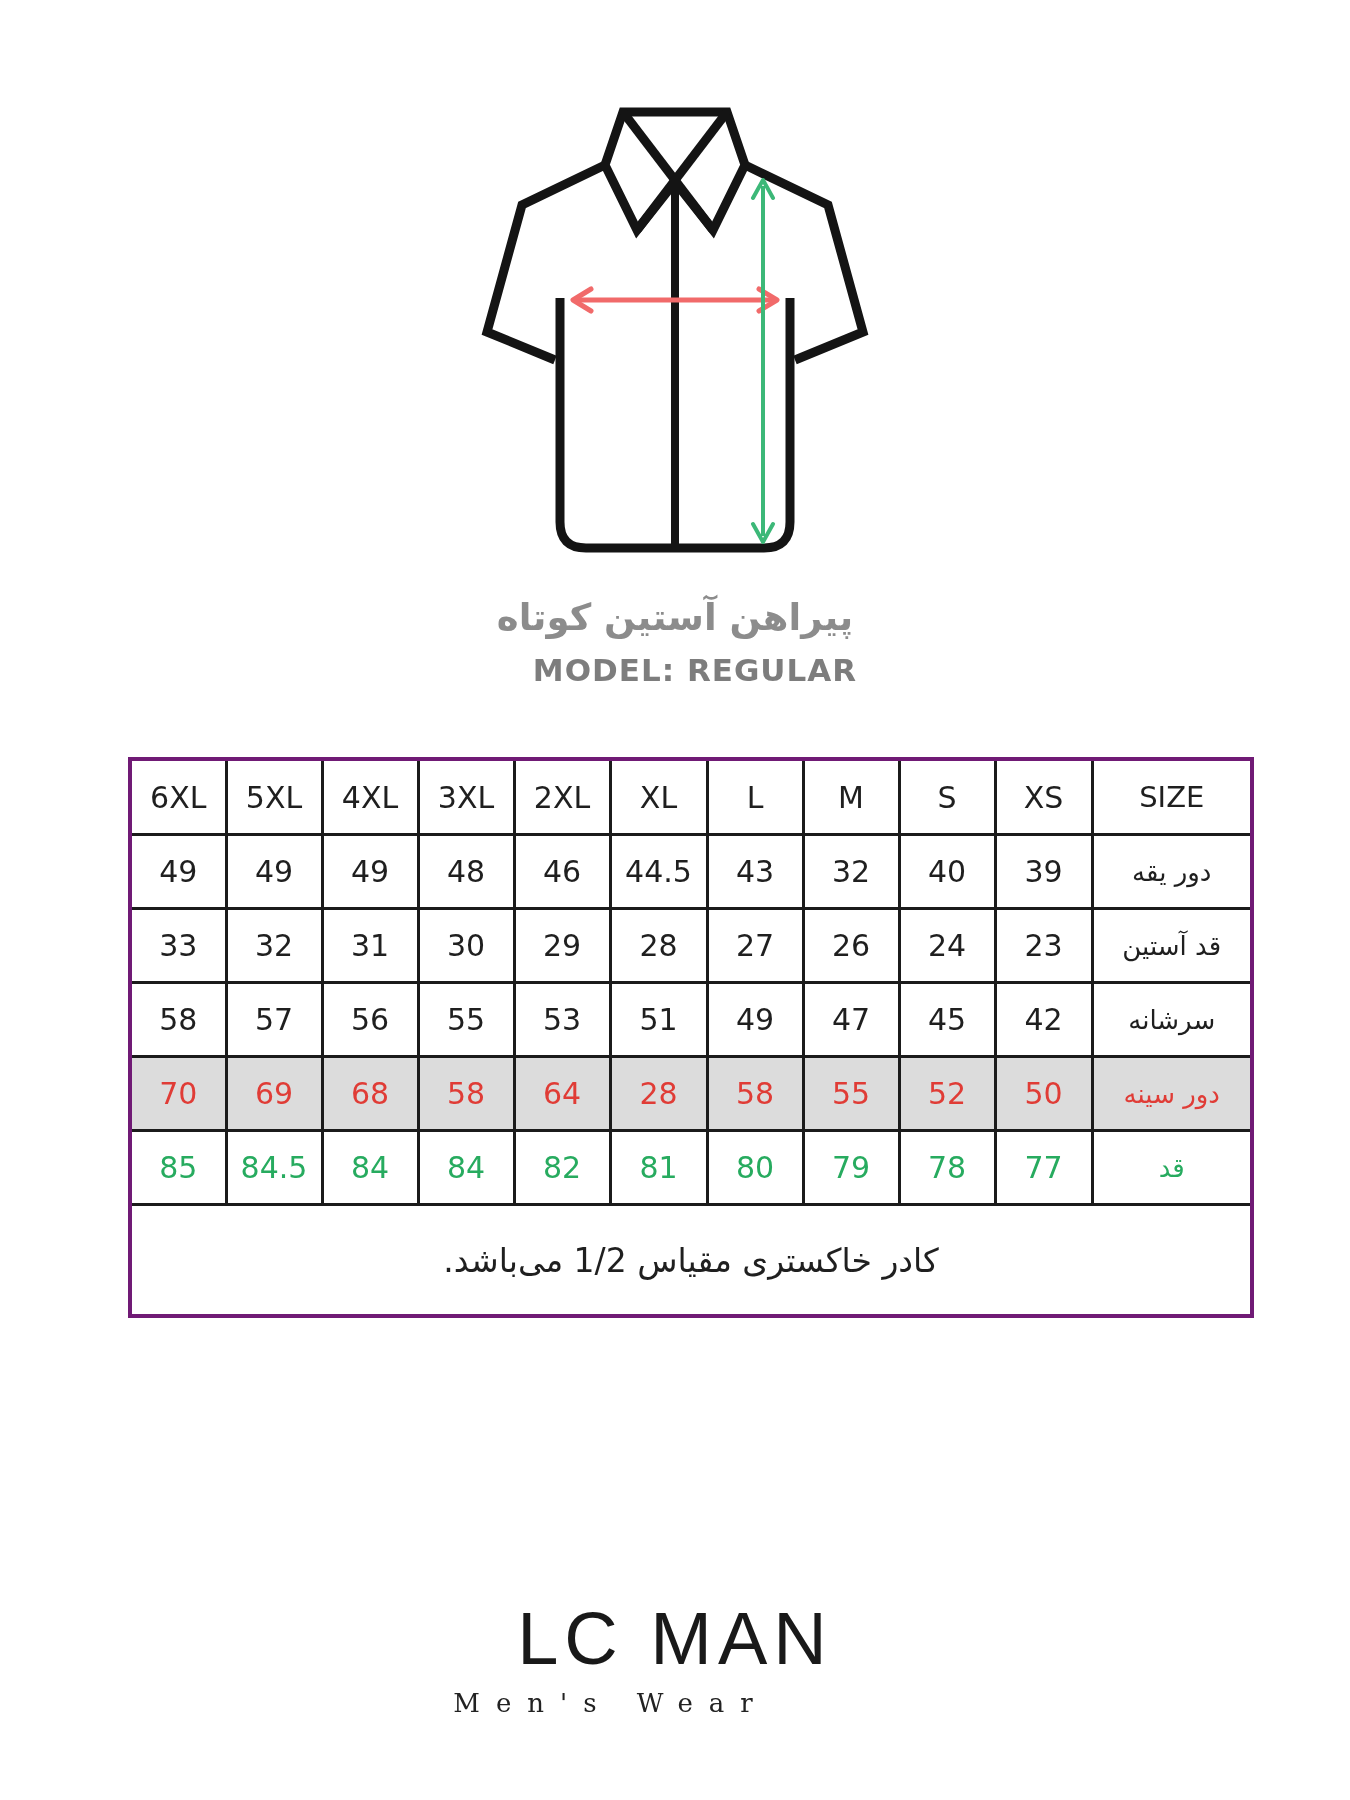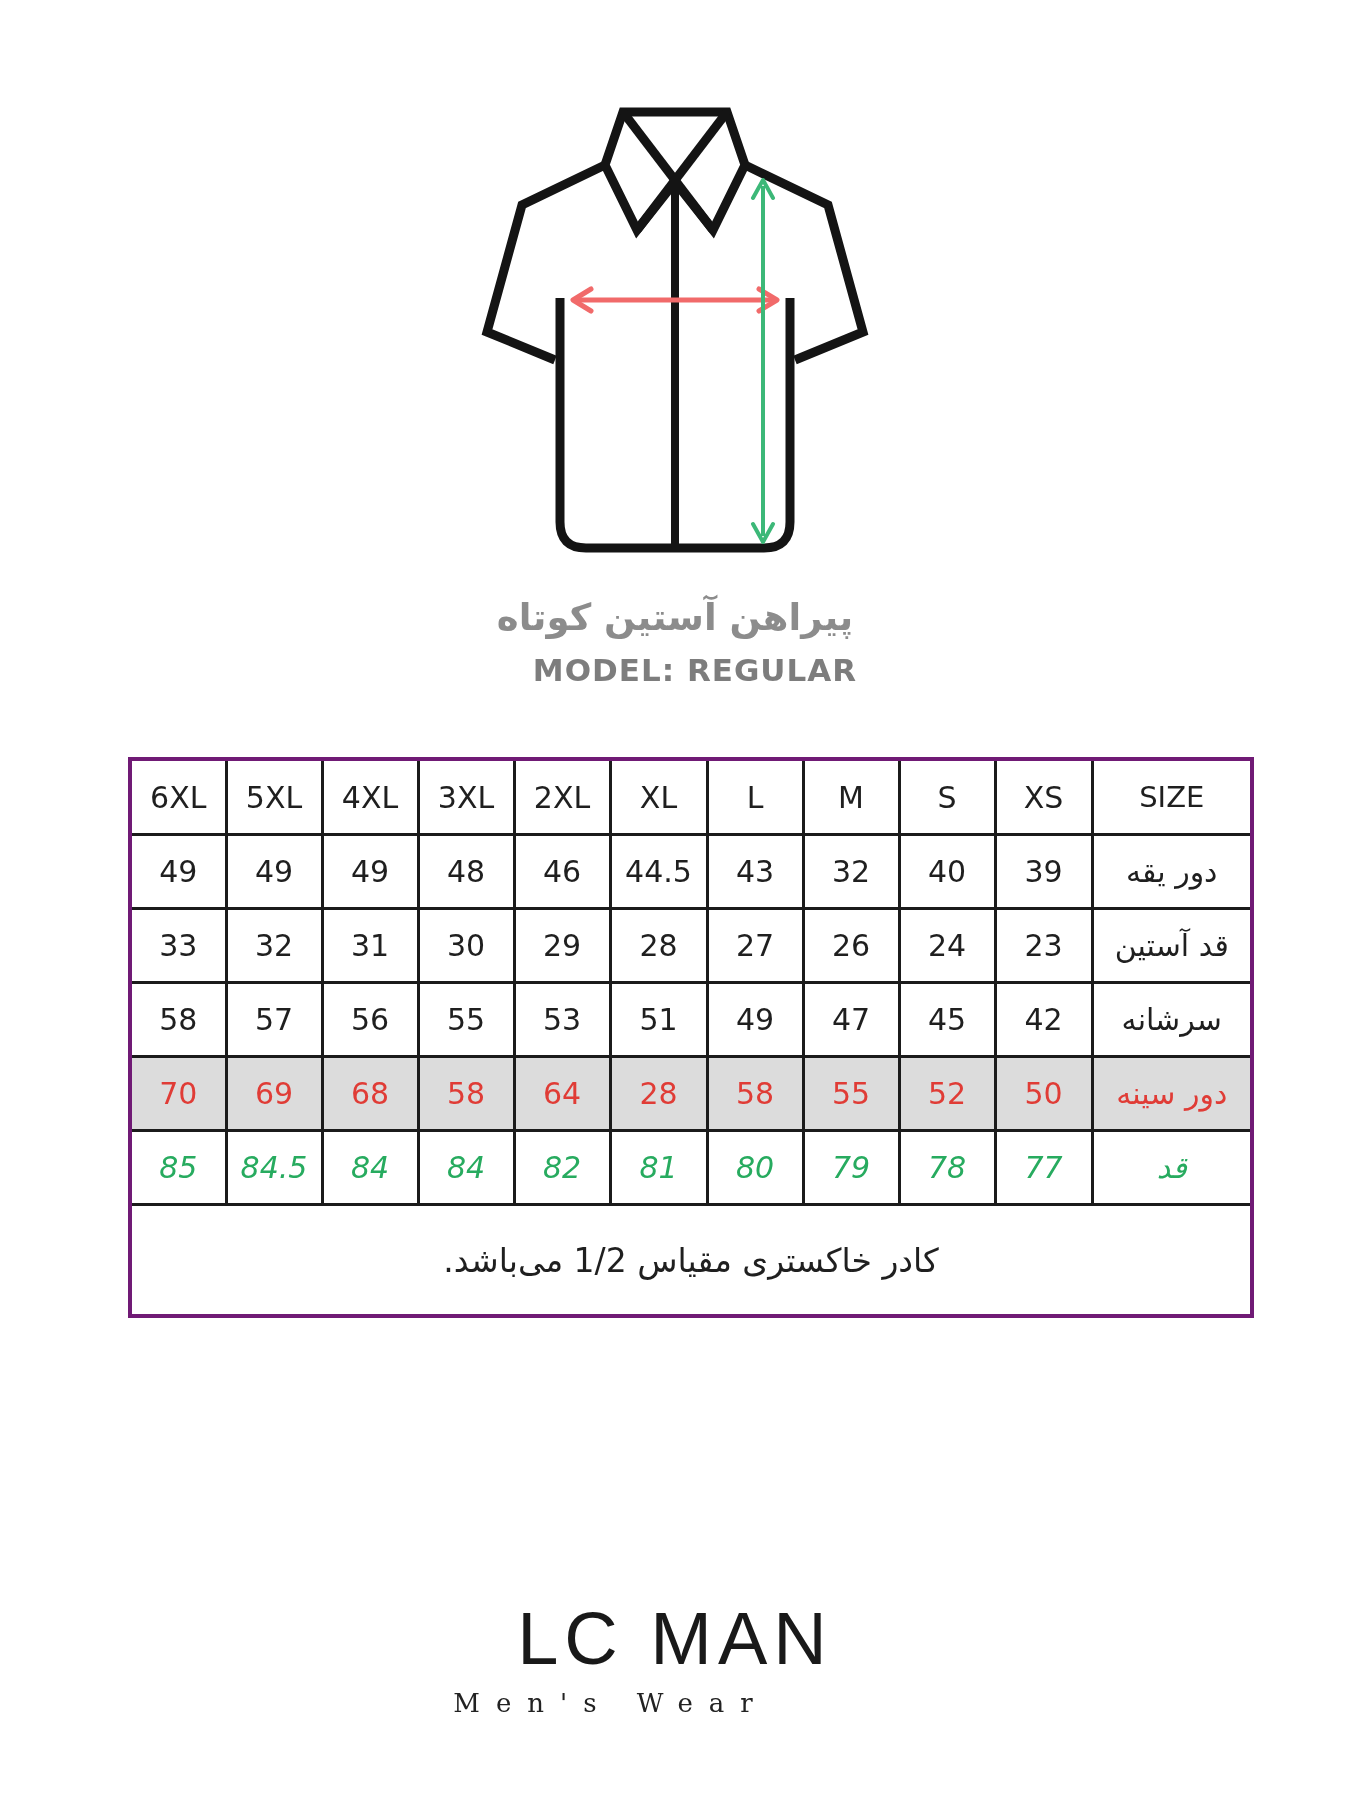--- a/index.html
+++ b/index.html
@@ -27,23 +27,23 @@
   }
   .size-table th,.size-table td{
     border:3px solid #1b1b1b;
     text-align:center;vertical-align:middle;
     font-size:30px;font-weight:400;color:#1f1f1f;
     padding:0;
   }
   .size-table th{height:72px;font-size:30px;}
   .size-table td{height:71px;}
   .size-table th.label-col{font-size:29px;}
-  .size-table td.label-col{font-size:30px;direction:rtl;}
+  .size-table td.label-col{font-size:26px;direction:rtl;}
   tr.highlight td{background:var(--highlight-bg,#dcdcdc);color:var(--highlight-text,#e03c36);}
-  tr.green td{color:var(--green-text,#27ab5f);font-style:italic;}
+  tr.green td{color:var(--green-text,#27ab5f);}
   td.note-cell{
     height:108px;font-size:33px;direction:rtl;color:#1f1f1f;
   }
   
   .logo-title{
     position:absolute;left:0;top:1596px;width:1350px;text-align:center;
     font-family:Liberation Sans, sans-serif;
     font-size:74px;color:#191919;letter-spacing:6px;white-space:pre;
   }
   .logo-subtitle{

